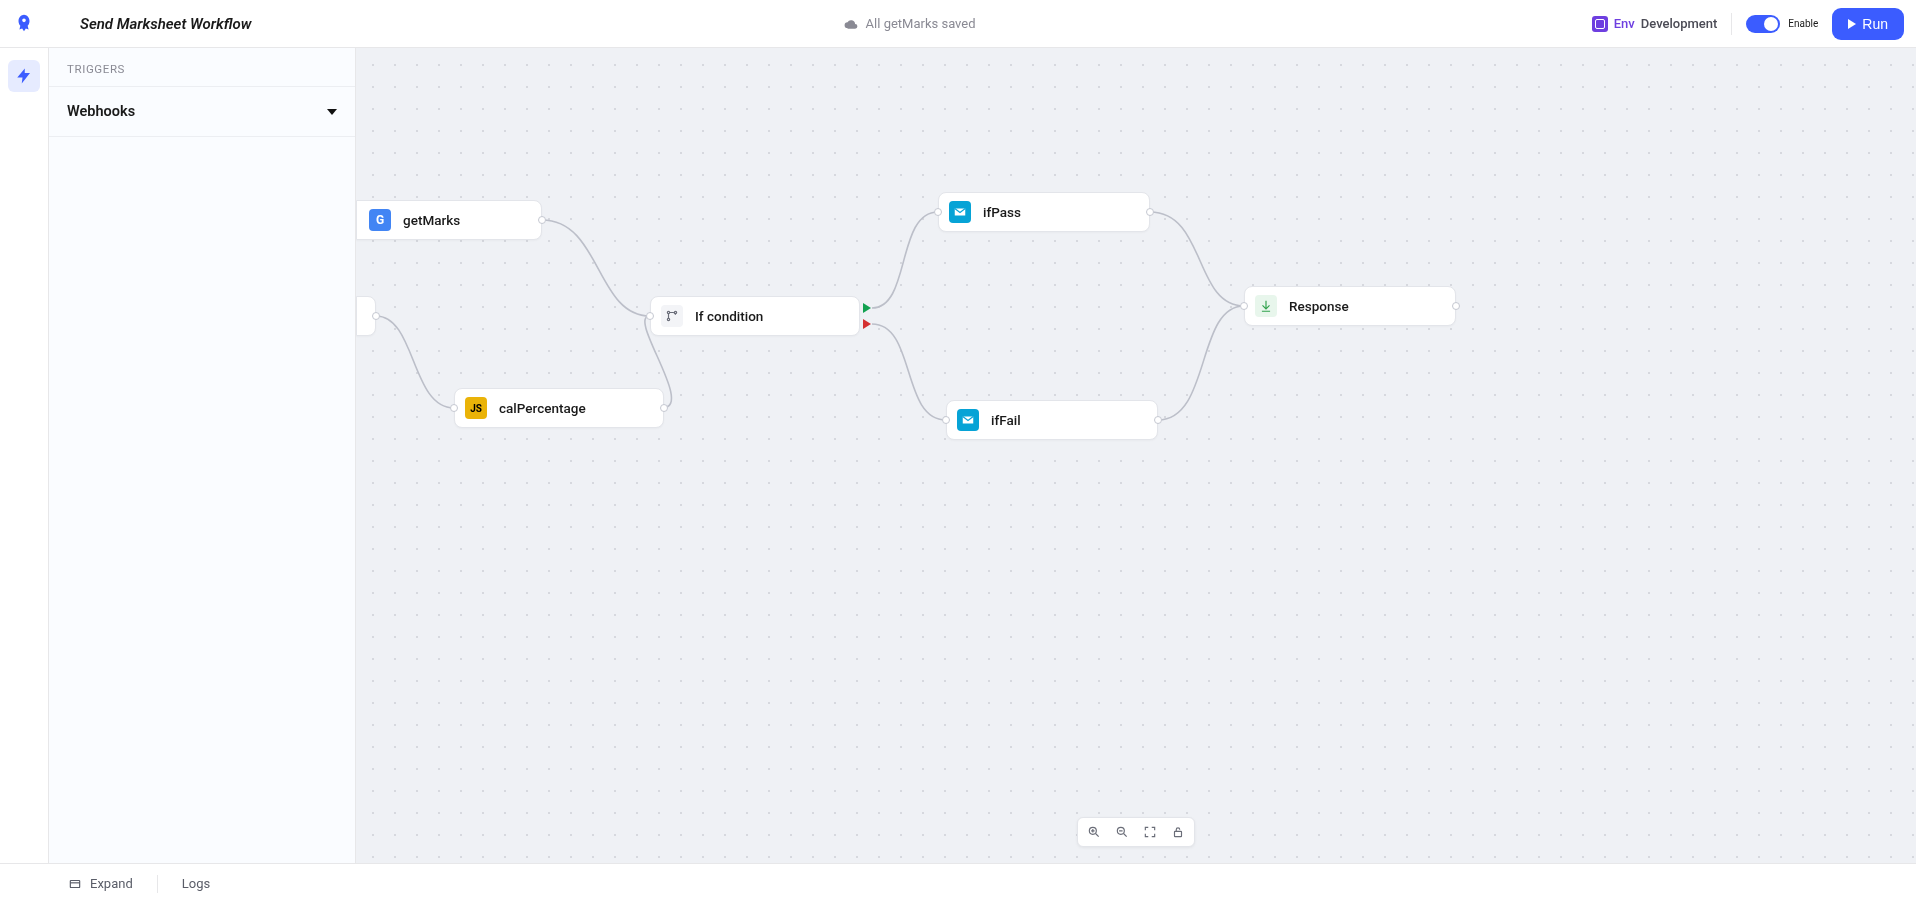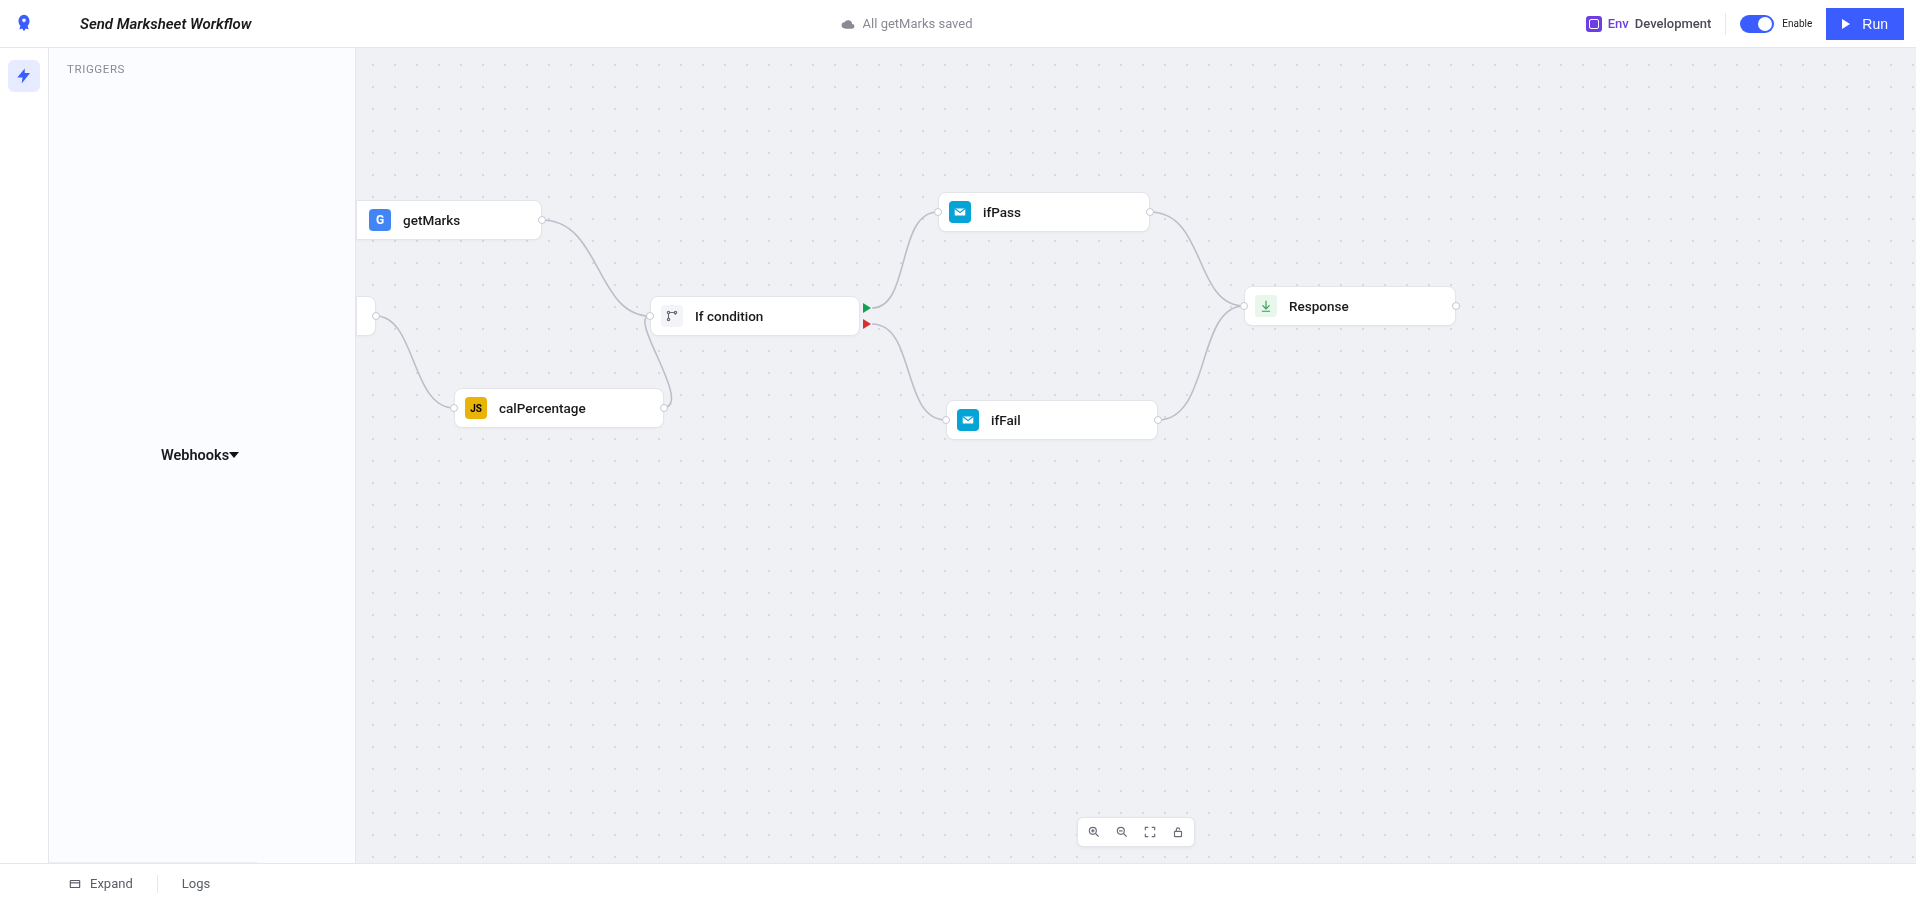--- a/index.html
+++ b/index.html
@@ -66,23 +66,23 @@
   .toggle {
     width: 34px; height: 18px; border-radius: 9px; background: #3b5cff;
     position: relative;
   }
   .toggle::after {
     content: ""; position: absolute; right: 2px; top: 2px;
     width: 14px; height: 14px; background: #fff; border-radius: 50%;
   }
   .run-btn {
     background: #3b5cff; color: #fff; border: none;
-    border-radius: 0; padding: 8px 16px;
+    border-radius: 9px; padding: 8px 16px;
     font-size: 14px; font-weight: 500;
-    display: flex; align-items: center; gap: 12px;
+    display: flex; align-items: center; gap: 6px;
     cursor: pointer;
   }
   .play-tri {
     width: 0; height: 0; border-left: 8px solid #fff;
     border-top: 5px solid transparent; border-bottom: 5px solid transparent;
   }
 
   
   .body-row { display: flex; flex: 1; min-height: 0; }
 
@@ -98,21 +98,21 @@
     width: 32px; height: 32px; border-radius: 6px;
     background: #e6ebff; color: #3b5cff;
     display: flex; align-items: center; justify-content: center;
   }
 
   
   .sidebar {
     width: 308px;
     border-left: 1px solid #e7e7e9;
     border-right: 1px solid #e7e7e9;
-    display: flex; flex-direction: row;
+    display: flex; flex-direction: column;
     background: #FAFCFF;
   }
   .side-section-label {
     padding: 14px 18px 10px;
     color: #8a8a94; font-size: 11.5px; letter-spacing: .6px;
     border-bottom: 1px solid #eceef2;
   }
   .side-item {
     display: flex; align-items: center; justify-content: space-between;
     padding: 16px 18px; font-weight: 600; font-size: 14.5px;

